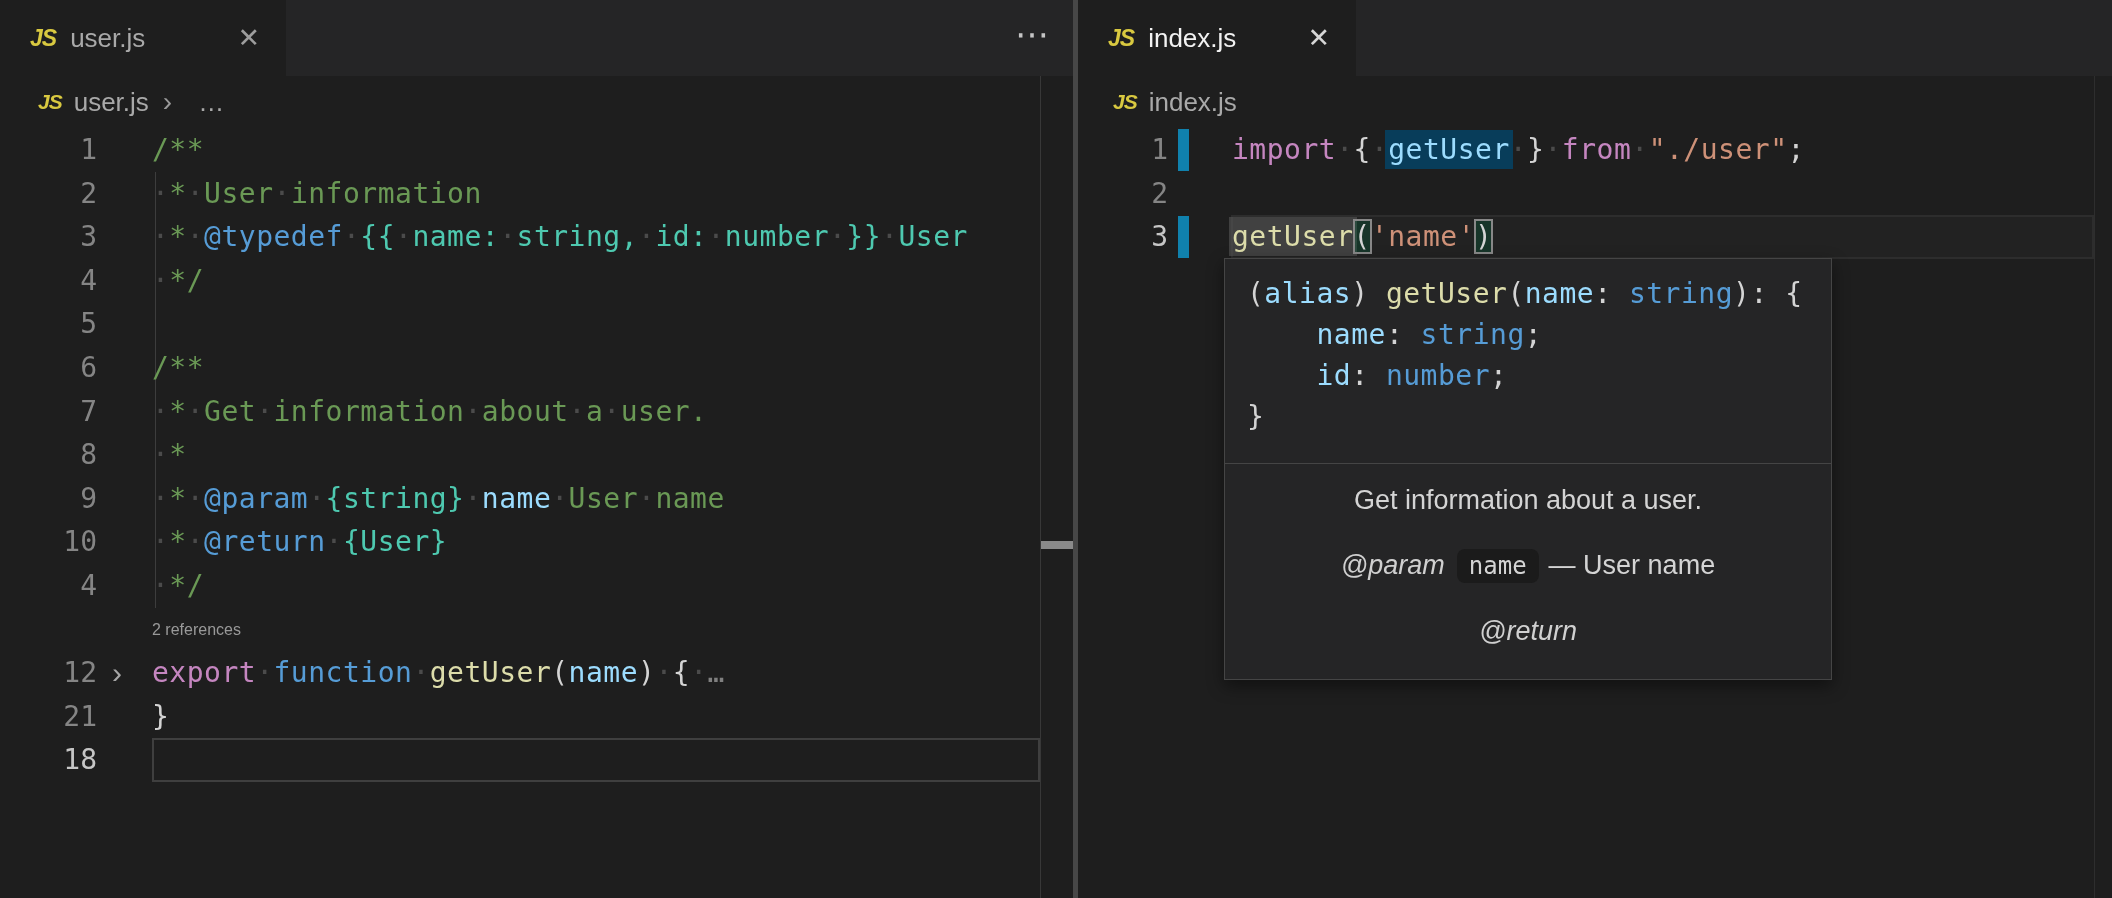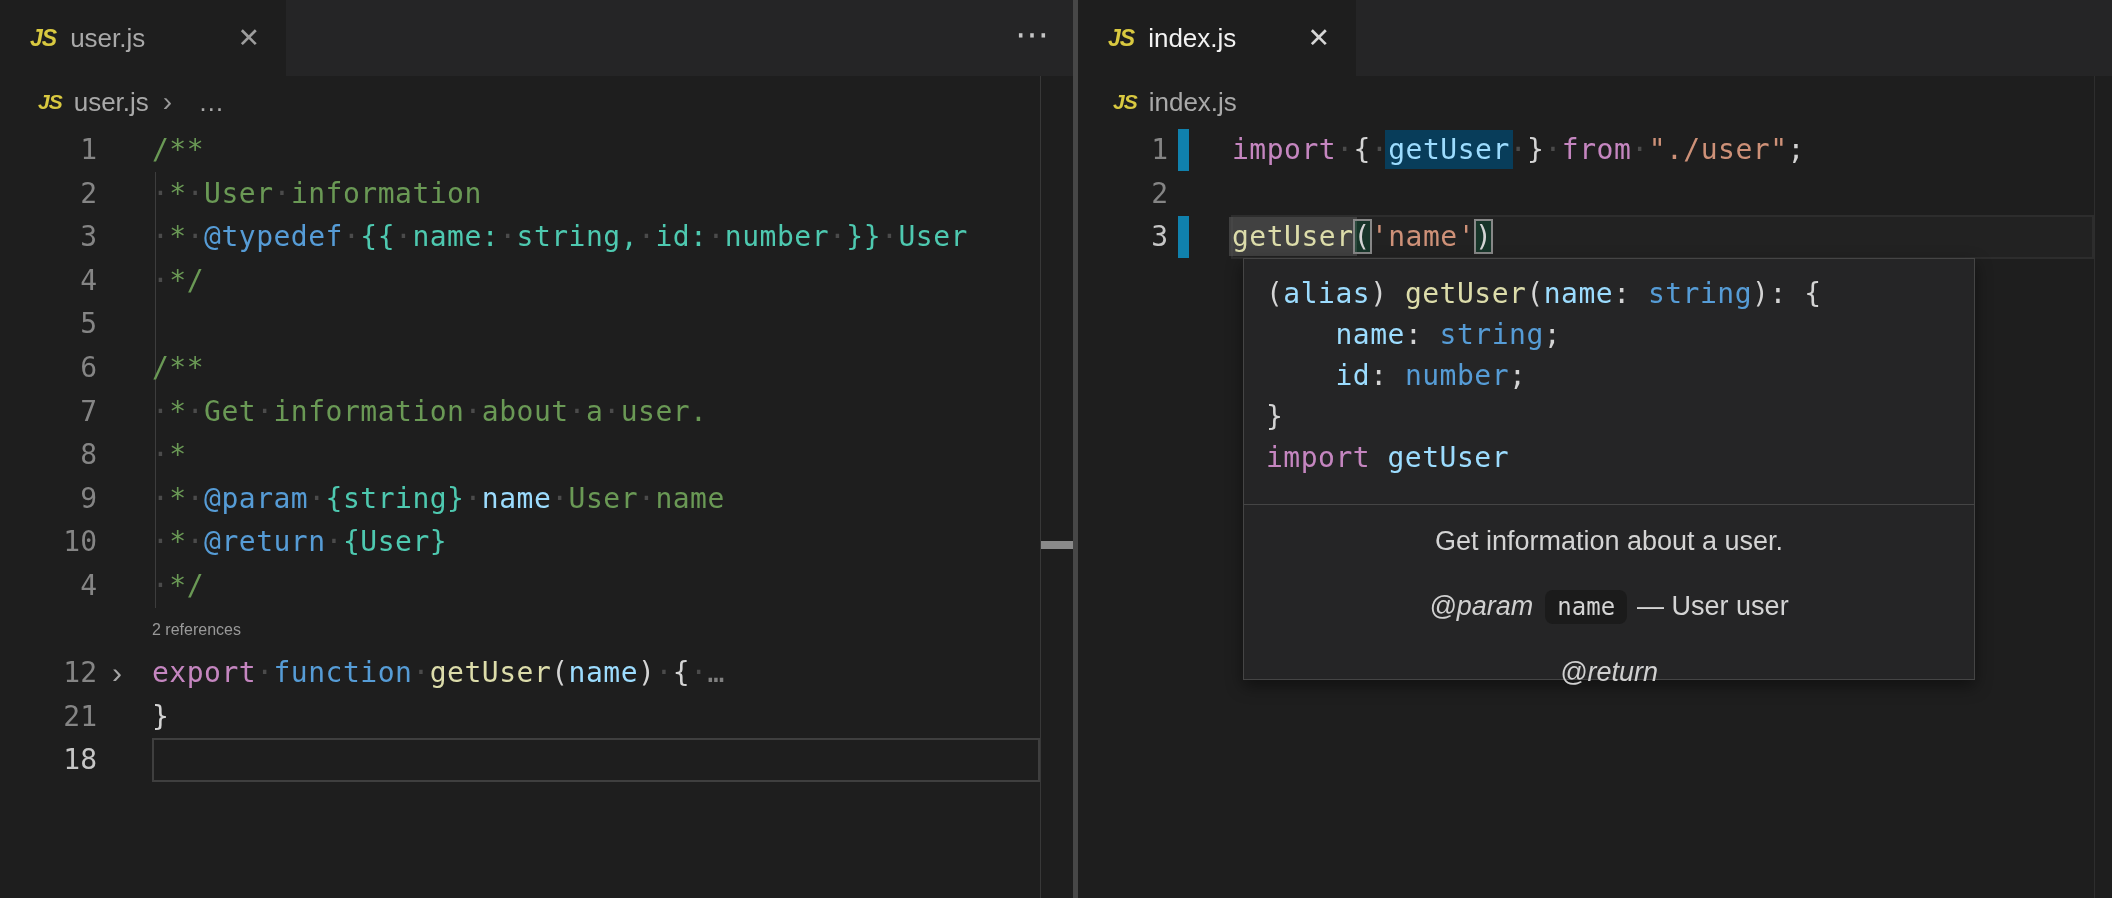--- a/index.html
+++ b/index.html
@@ -66,21 +66,21 @@
                  border:2px solid var(--c-curline_left);box-sizing:border-box;}
   .cur-line-right{position:absolute;left:153px;width:863px;top:calc(2*var(--lh));height:var(--lh);
                   border:2px solid var(--c-curline_right);box-sizing:border-box;background:rgba(255,255,255,0.02);}
 
   
   .scroll-track-line{position:absolute;left:1040px;top:0;width:1px;height:822px;background:#383838;}
   .scroll-handle{position:absolute;left:1041px;top:465px;width:32px;height:8px;background:var(--c-scroll_handle);cursor:grab;}
   .scroll-edge-right{position:absolute;left:1016px;top:0;width:1px;height:822px;background:#2e2e2e;}
 
   
-  #hover{position:absolute;left:165px;top:182px;width:732px;height:422px;box-sizing:border-box;
+  #hover{position:absolute;left:146px;top:182px;width:608px;height:422px;box-sizing:border-box;
          background:var(--c-tooltip_bg);border:1px solid var(--c-border);box-shadow:0 6px 16px rgba(0,0,0,0.45);}
   #hover-code{padding:14px 22px 26px 22px;}
   .hv-line{height:41px;line-height:41px;white-space:pre;font-size:28px;letter-spacing:0.5px;
            font-family:"DejaVu Sans Mono",monospace;color:var(--c-fg);}
   #hover-md{border-top:1px solid var(--c-border);padding:10px 24px;color:var(--c-md_fg);font-size:27px;}
   .md-line{margin:10px 0 0 0;line-height:32px;text-align:center;}
   .md-line.spaced{margin-top:33px;}
   .md-tag{font-style:italic;color:#d0d0d0;}
   .chip{font-family:"DejaVu Sans Mono",monospace;font-size:24px;background:var(--c-chip_bg);
         border-radius:8px;padding:3px 12px;margin-left:12px;color:#d4d4d4;}
@@ -208,26 +208,25 @@
         </div>
       </div>
     <div class="scroll-edge-right"></div>
 
     <div id="hover">
       <div id="hover-code">
           <div class="hv-line"><span class="tok c-fg">(</span><span class="tok c-lblue">alias</span><span class="tok c-fg">) </span><span class="tok c-yellow">getUser</span><span class="tok c-fg">(</span><span class="tok c-lblue">name</span><span class="tok c-fg">: </span><span class="tok c-blue">string</span><span class="tok c-fg">): {</span></div>
           <div class="hv-line"><span class="tok c-fg">    </span><span class="tok c-lblue">name</span><span class="tok c-fg">: </span><span class="tok c-blue">string</span><span class="tok c-fg">;</span></div>
           <div class="hv-line"><span class="tok c-fg">    </span><span class="tok c-lblue">id</span><span class="tok c-fg">: </span><span class="tok c-blue">number</span><span class="tok c-fg">;</span></div>
           <div class="hv-line"><span class="tok c-fg">}</span></div>
-          <div class="hv-line"><span class="tok c-magenta">import</span><span class="tok c-fg"> </span><span class="tok c-lblue">getUser</span></div>
         </div>
       <div id="hover-md">
         <p class="md-line">Get information about a user.</p>
         <p class="md-line spaced">
-          <span class="md-tag">@param</span><span class="chip">name</span><span class="md-rest">— User user</span>
+          <span class="md-tag">@param</span><span class="chip">name</span><span class="md-rest">— User name</span>
         </p>
         <p class="md-line spaced">
           <span class="md-tag">@return</span>
         </p>
       </div>
     </div>
   </div>
 
 </div>
 

